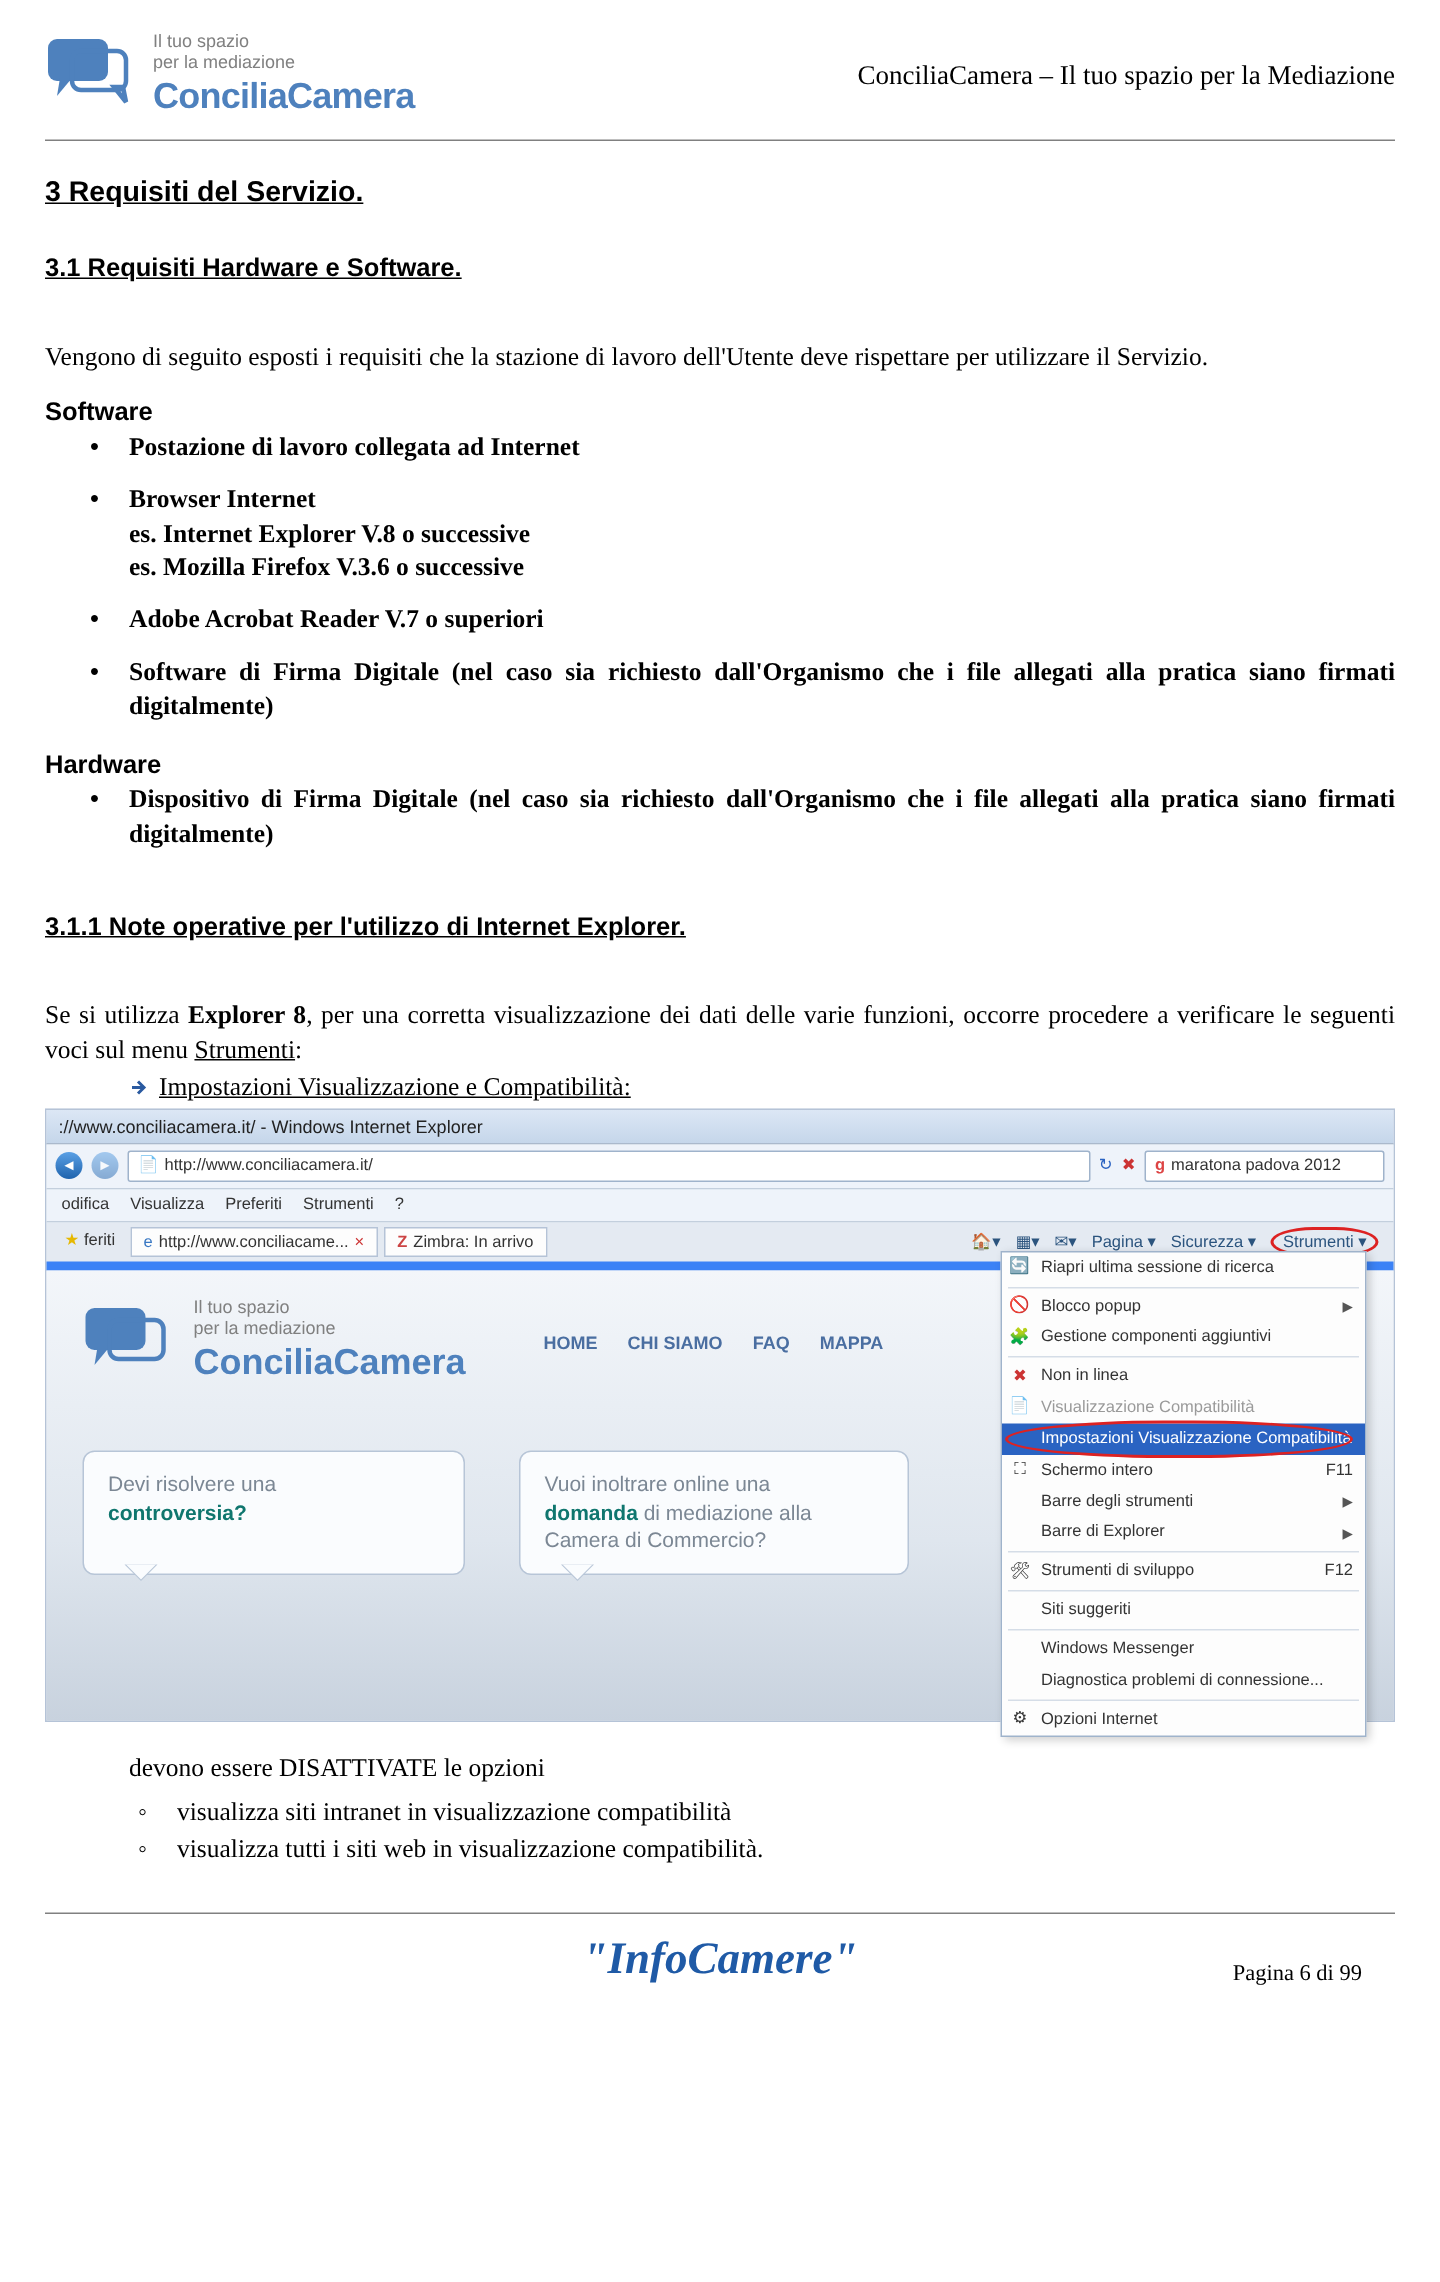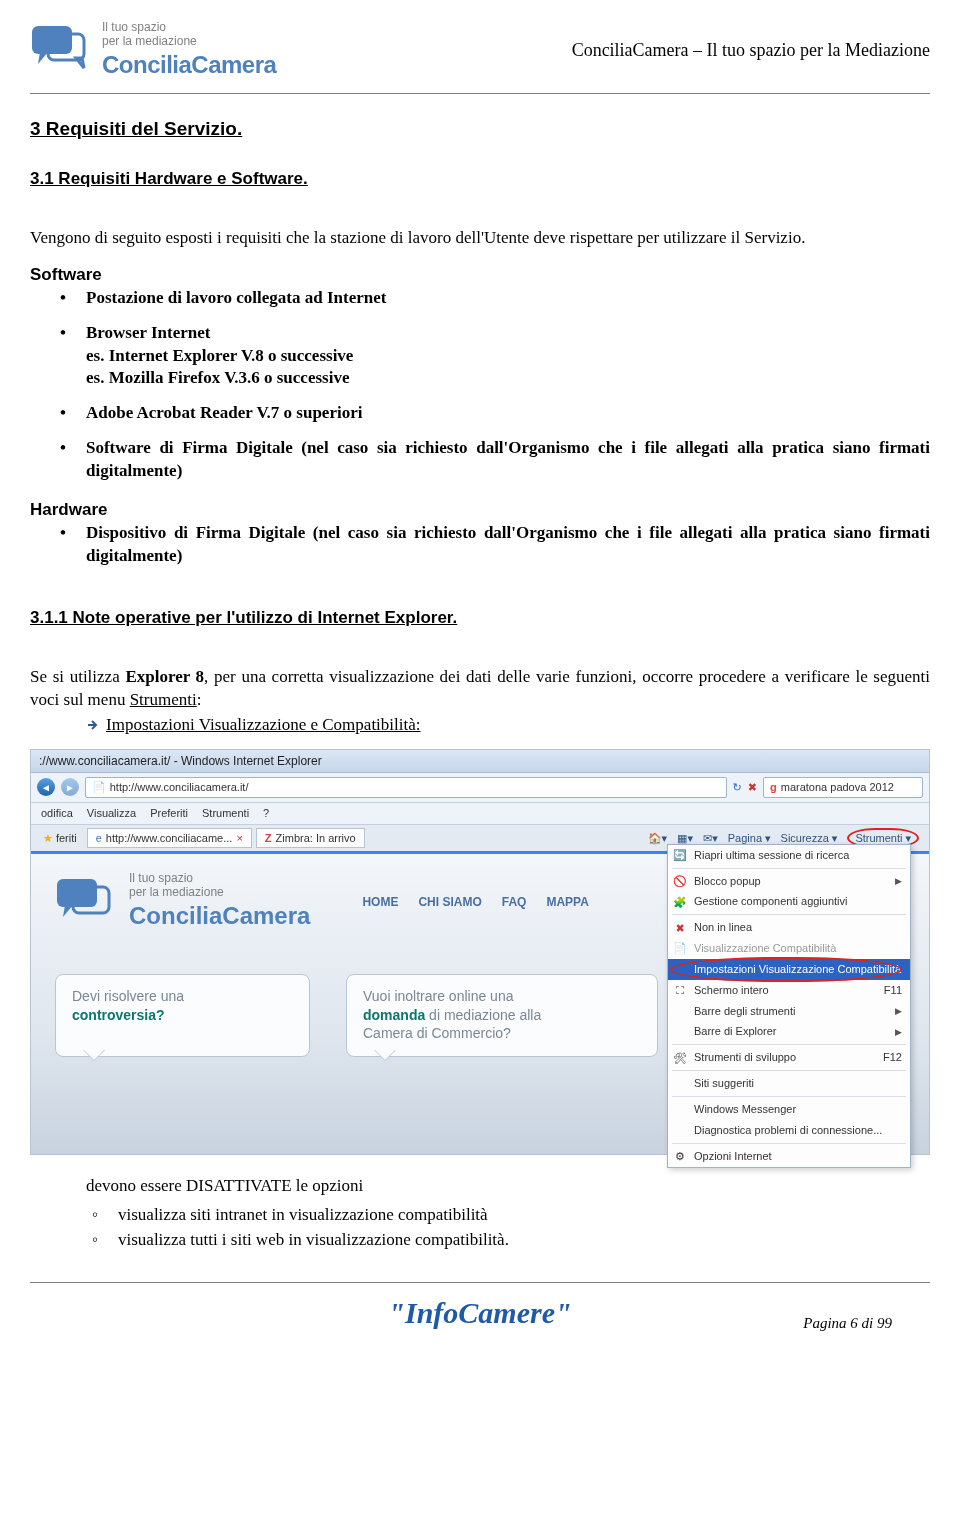--- a/index.html
+++ b/index.html
@@ -101,21 +101,21 @@
     left: -26px;
     top: 0;
   }
   .inline-underline { text-decoration: underline; }
 
   .inline-note {
     display: flex;
     align-items: center;
     gap: 6px;
     padding-left: 56px;
-    margin-bottom: 12px;
+    margin-bottom: 2px;
   }
   .inline-note .arrowicon {
     width: 14px; height: 14px;
     display: inline-block;
   }
   .inline-note .arrowicon svg { display: block; }
 
   .screenshot-embed {
     width: 100%;
     margin-top: 2px;
@@ -178,25 +178,25 @@
   .ie-menubar {
     display: flex;
     gap: 14px;
     padding: 3px 10px;
     background: #eef3fa;
     border-bottom: 1px solid #c3cfdd;
     font-size: 11px;
   }
   .ie-tabbar {
     display: flex;
-    align-items: center;
+    align-items: flex-start;
     gap: 4px;
     padding: 3px 6px;
     background: #e4eaf2;
-    border-bottom: 3px solid #3b82f6;
+    border-bottom: 6px solid #3b82f6;
   }
   .ie-favlabel { font-size: 11px; padding: 2px 6px; }
   .ie-tab {
     background: #fdfdfd;
     border: 1px solid #b5c3d7;
     padding: 2px 8px;
     font-size: 11px;
     display: flex;
     align-items: center;
     gap: 4px;
@@ -356,22 +356,21 @@
     font-family: "Times New Roman", Times, serif;
     font-size: 30px;
     font-style: italic;
     font-weight: bold;
     color: #1f5aa6;
     margin: 0 auto;
   }
   .page-number {
     font-size: 15px;
     position: absolute;
-    right: 38px;
-    font-style: italic;
+    right: 22px;
   }
   .footer-wrap { position: relative; }
 </style>
 </head>
 <body>
 
 <div class="header-row">
   <div class="logo-block">
     <span>
       <svg width="60" height="50" viewBox="0 0 60 50">
@@ -574,21 +573,21 @@
           <span>CHI SIAMO</span>
           <span>FAQ</span>
           <span>MAPPA</span>
         </div>
       </div>
       <div class="speech-row">
         <div class="speech-bubble">
           <span>Devi risolvere una</span><br>
           <b>controversia?</b>
         </div>
-        <div class="speech-bubble" style="width:312px">
+        <div class="speech-bubble" style="width:260px">
           <span>Vuoi inoltrare online una</span><br>
           <b>domanda</b><span> di mediazione alla</span><br>
           <span>Camera di Commercio?</span>
         </div>
       </div>
     </div>
   </div>
 
   <div class="post-screenshot-note">devono essere DISATTIVATE le opzioni</div>
   <ul class="sub-bullets">

